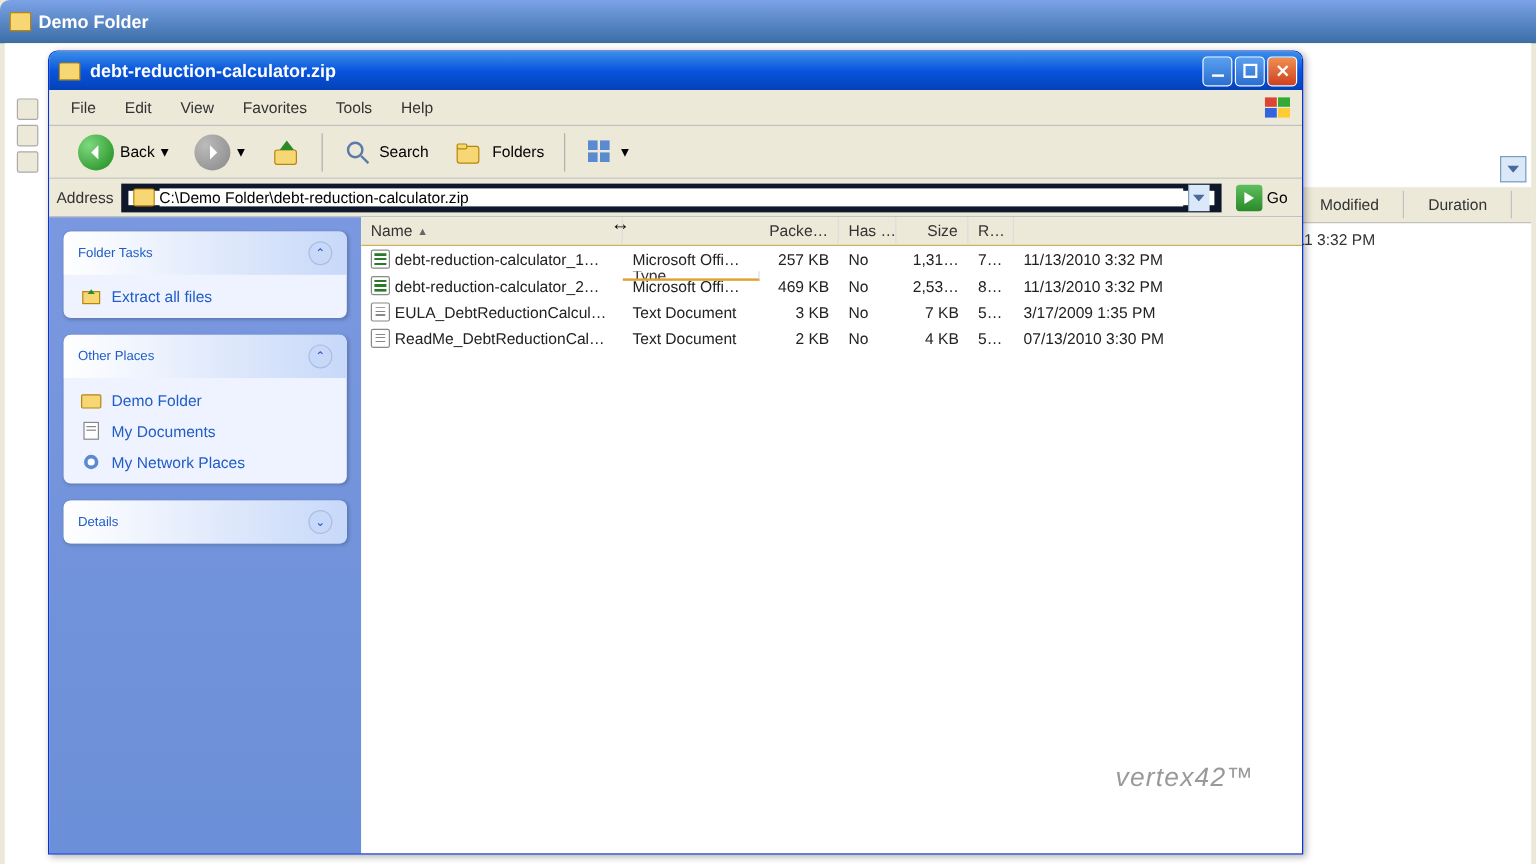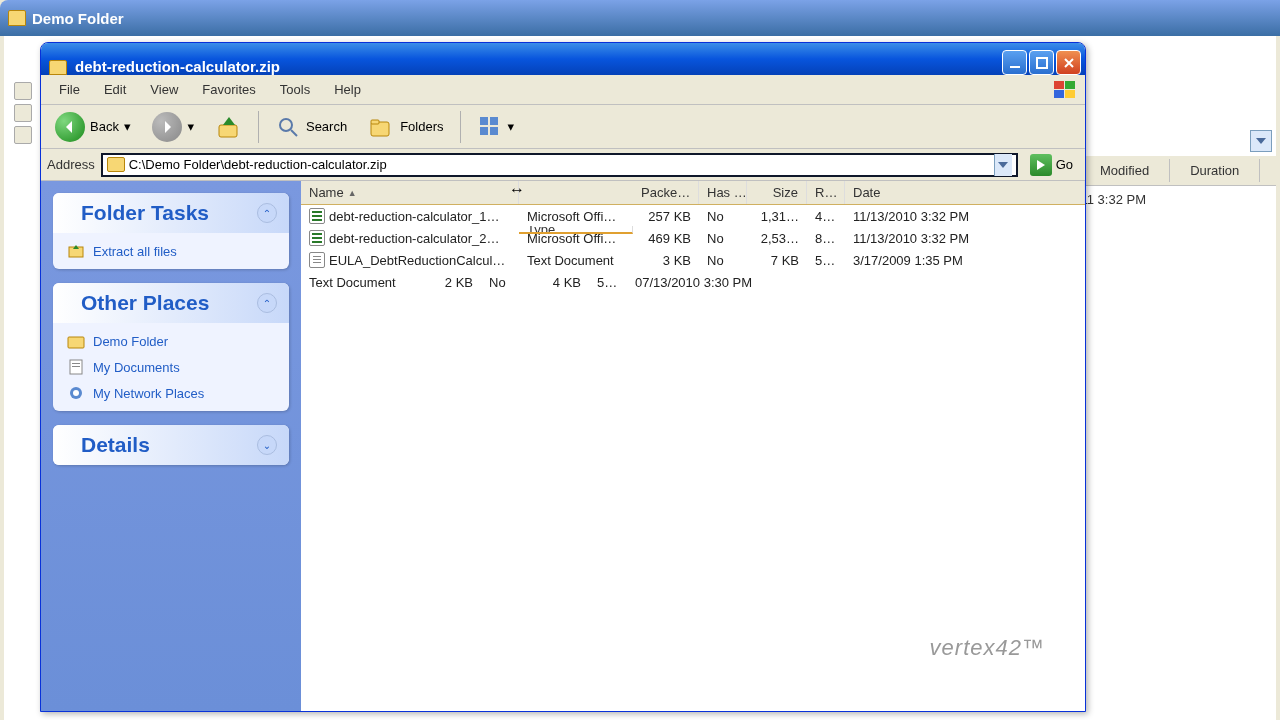--- a/index.html
+++ b/index.html
@@ -14,55 +14,55 @@
 .bg-cols { position: absolute; top: 120px; right: 0; height: 30px; display: flex; align-items: center; background: #ece9d8; border-bottom: 1px solid #c0c0c0; }
 .bg-col { padding: 4px 20px; border-right: 1px solid #c0c0c0; color: #333; }
 .bg-row { position: absolute; top: 152px; right: 0; display: flex; align-items: center; height: 22px; color: #333; }
 .bg-row > div { padding: 0 20px; }
 .bg-addr-dd { position: absolute; right: 4px; top: 94px; width: 22px; height: 22px; background: #dbe8f9; border: 1px solid #7b9ebd; display:flex; align-items:center; justify-content:center; }
 .bg-left { position: absolute; left: 10px; top: 46px; width: 28px; display:flex; flex-direction:column; gap:4px; }
 .bg-left-item { width: 18px; height:18px; background:#ece9d8; border:1px solid #aaa; border-radius:2px; }
 
 
 .window { position: absolute; top: 42px; left: 40px; width: 1046px; height: 670px; background: #ece9d8; border: 1px solid #0831d9; border-radius: 8px 8px 0 0; box-shadow: 2px 2px 6px rgba(0,0,0,0.3); }
-.titlebar { height: 32px; background: linear-gradient(to bottom, #3b8ee8 0%, #0855dd 50%, #0441b8 100%); border-radius: 7px 7px 0 0; display: flex; align-items: flex-end; padding: 0 4px 0 8px; gap: 8px; }
+.titlebar { height: 32px; background: linear-gradient(to bottom, #3b8ee8 0%, #0855dd 50%, #0441b8 100%); border-radius: 7px 7px 0 0; display: flex; align-items: center; padding: 0 4px 0 8px; gap: 8px; }
 .titlebar .folder-ico { width: 18px; height: 15px; background: #f7d774; border: 1px solid #b8860b; border-radius: 2px 2px 0 0; position: relative; }
 .titlebar .title { color: #fff; font-weight: bold; font-size: 15px; flex: 1; }
 .win-btns { display: flex; gap: 2px; }
 .win-btn { width: 25px; height: 25px; border-radius: 4px; border: 1px solid #fff; display: flex; align-items: center; justify-content: center; color: #fff; font-weight: bold; font-size: 14px; cursor: pointer; }
 .win-min, .win-max { background: linear-gradient(to bottom, #5aa0f0, #2a6fd0); }
 .win-close { background: linear-gradient(to bottom, #f09050, #d04020); }
 
 .menubar { height: 30px; background: #ece9d8; display: flex; align-items: center; padding: 0 6px; border-bottom: 1px solid #c0c0c0; }
 .menu-item { padding: 4px 12px; color: #333; cursor: pointer; }
 .menubar .flag { margin-left: auto; width: 28px; height: 24px; display:flex; align-items:center; justify-content:center; }
 
-.toolbar { height: 44px; background: #ece9d8; display: flex; align-items: center; padding: 0 6px; gap: 6px; border-bottom: 1px solid #c0c0c0; }
+.toolbar { height: 44px; background: #ece9d8; display: flex; align-items: center; padding: 0 16px; gap: 6px; border-bottom: 1px solid #c0c0c0; }
 .tbtn { display: flex; align-items: center; gap: 5px; padding: 4px 8px; cursor: pointer; border-radius: 3px; }
 .tbtn .circ { width: 30px; height: 30px; border-radius: 50%; display:flex; align-items:center; justify-content:center; color:#fff; font-size:16px; }
 .back .circ { background: radial-gradient(circle at 30% 30%, #7fd87f, #1a8a1a); }
 .fwd .circ { background: radial-gradient(circle at 30% 30%, #bbb, #888); }
 .up-ico { width: 26px; height: 26px; display:flex; align-items:center; justify-content:center; }
 .search-ico, .folders-ico, .views-ico { width: 26px; height: 26px; display:flex; align-items:center; justify-content:center; }
 .tsep { width: 1px; height: 32px; background: #b0b0b0; margin: 0 2px; }
 
 .addrbar { height: 32px; background: #ece9d8; display: flex; align-items: center; padding: 0 6px; gap: 6px; border-bottom: 1px solid #c0c0c0; }
 .addrbar .lbl { color: #333; }
-.addr-input-wrap { flex: 1; display: flex; align-items: center; background: #fff; border: 2px solid #0f172a; height: 24px; padding: 0 4px; gap: 4px; }
+.addr-input-wrap { flex: 1; display: flex; align-items: center; background: #fff; border: 6px solid #0f172a; height: 24px; padding: 0 4px; gap: 4px; }
 .addr-input-wrap .folder-ico { width: 18px; height: 15px; background: #f7d774; border: 1px solid #b8860b; border-radius: 2px; flex-shrink: 0; }
 .addr-input { flex: 1; border: none; outline: none; font-size: 13px; }
 .addr-dd { width: 18px; height: 22px; background: #dbe8f9; border-left: 1px solid #7b9ebd; display:flex; align-items:center; justify-content:center; cursor:pointer; }
 .go-btn { display: flex; align-items: center; gap: 4px; cursor: pointer; padding: 2px 6px; }
 .go-btn .sq { width: 22px; height: 22px; background: linear-gradient(to bottom, #5fbf5f, #2a8a2a); border-radius: 3px; display:flex; align-items:center; justify-content:center; color:#fff; }
 
 .body { display: flex; height: calc(100% - 138px); }
 .sidebar { width: 260px; background: linear-gradient(to bottom, #7a98df 0%, #6b8fd8 100%); padding: 12px; display: flex; flex-direction: column; gap: 14px; }
 .panel { background: #eff3ff; border-radius: 6px; overflow: hidden; box-shadow: 1px 1px 3px rgba(0,0,0,0.2); }
 .panel-hdr { background: linear-gradient(to right, #fff, #c7d8f9); padding: 8px 12px; display: flex; align-items: center; justify-content: space-between; cursor: pointer; }
-.panel-hdr .ttl { color: #215dc6; font-weight: bold; font-size: 21px; margin-left: 16px; }
+.panel-hdr .ttl { color: #215dc6; font-weight: normal; font-size: 11px; }
 .panel-toggle { width: 20px; height: 20px; border-radius: 50%; background: #c7d8f9; border: 1px solid #aabde0; display:flex; align-items:center; justify-content:center; color:#215dc6; font-size:10px; }
 .panel-body { padding: 10px 14px; display: flex; flex-direction: column; gap: 10px; }
 .panel-link { display: flex; align-items: center; gap: 8px; color: #215dc6; cursor: pointer; }
 .link-ico { width: 18px; height: 16px; flex-shrink: 0; }
 
 .filepane { flex: 1; background: #fff; display: flex; flex-direction: column; }
 .colhdr { display: flex; height: 24px; background: #ece9d8; border-bottom: 1px solid #d0b060; position: relative; }
 .colhdr .col { padding: 3px 8px; border-right: 1px solid #ddd; color: #333; display: flex; align-items: center; gap: 4px; overflow: hidden; white-space: nowrap; }
 .col-name { width: 218px; } .col-type { width: 114px; margin-top: 45px; } .col-packed { width: 66px; justify-content: flex-start; } .col-has { width: 48px; text-align: center; } .col-size { width: 60px; justify-content: flex-end; } .col-r { width: 38px; } .col-date { flex: 1; }
 .col-type { border-bottom: 2px solid #e0a030; }
@@ -311,36 +311,33 @@
           </div>
         <div class="col col-has">
             <span>Has …</span>
           </div>
         <div class="col col-size">
             <span>Size</span>
           </div>
         <div class="col col-r">
             <span>R…</span>
           </div>
-        <div class="col col-date">
-            <span>Date</span>
-          </div>
         <div class="resize-cursor">↔</div>
       </div>
       <div class="rows" id="file-rows">
           <div class="row">
             <div class="c c-name">
               <span class="file-ico xls"></span>
               <span>debt-reduction-calculator_1…</span>
             </div>
             <div class="c c-type">Microsoft Offi…</div>
             <div class="c c-packed">257 KB</div>
             <div class="c c-has">No</div>
             <div class="c c-size">1,31…</div>
-            <div class="c c-r">42%</div>
+            <div class="c c-r">70%</div>
             <div class="c c-date">11/13/2010 3:32 PM</div>
           </div>
           <div class="row">
             <div class="c c-name">
               <span class="file-ico xls"></span>
               <span>debt-reduction-calculator_2…</span>
             </div>
             <div class="c c-type">Microsoft Offi…</div>
             <div class="c c-packed">469 KB</div>
             <div class="c c-has">No</div>
@@ -354,20 +351,24 @@
               <span>EULA_DebtReductionCalcul…</span>
             </div>
             <div class="c c-type">Text Document</div>
             <div class="c c-packed">3 KB</div>
             <div class="c c-has">No</div>
             <div class="c c-size">7 KB</div>
             <div class="c c-r">56%</div>
             <div class="c c-date">3/17/2009 1:35 PM</div>
           </div>
           <div class="row">
+            <div class="c c-name">
+              <span class="file-ico txt"></span>
+              <span>ReadMe_DebtReductionCal…</span>
+            </div>
             <div class="c c-type">Text Document</div>
             <div class="c c-packed">2 KB</div>
             <div class="c c-has">No</div>
             <div class="c c-size">4 KB</div>
             <div class="c c-r">55%</div>
             <div class="c c-date">07/13/2010 3:30 PM</div>
           </div>
         </div>
 
       <div class="watermark">vertex42™</div>

